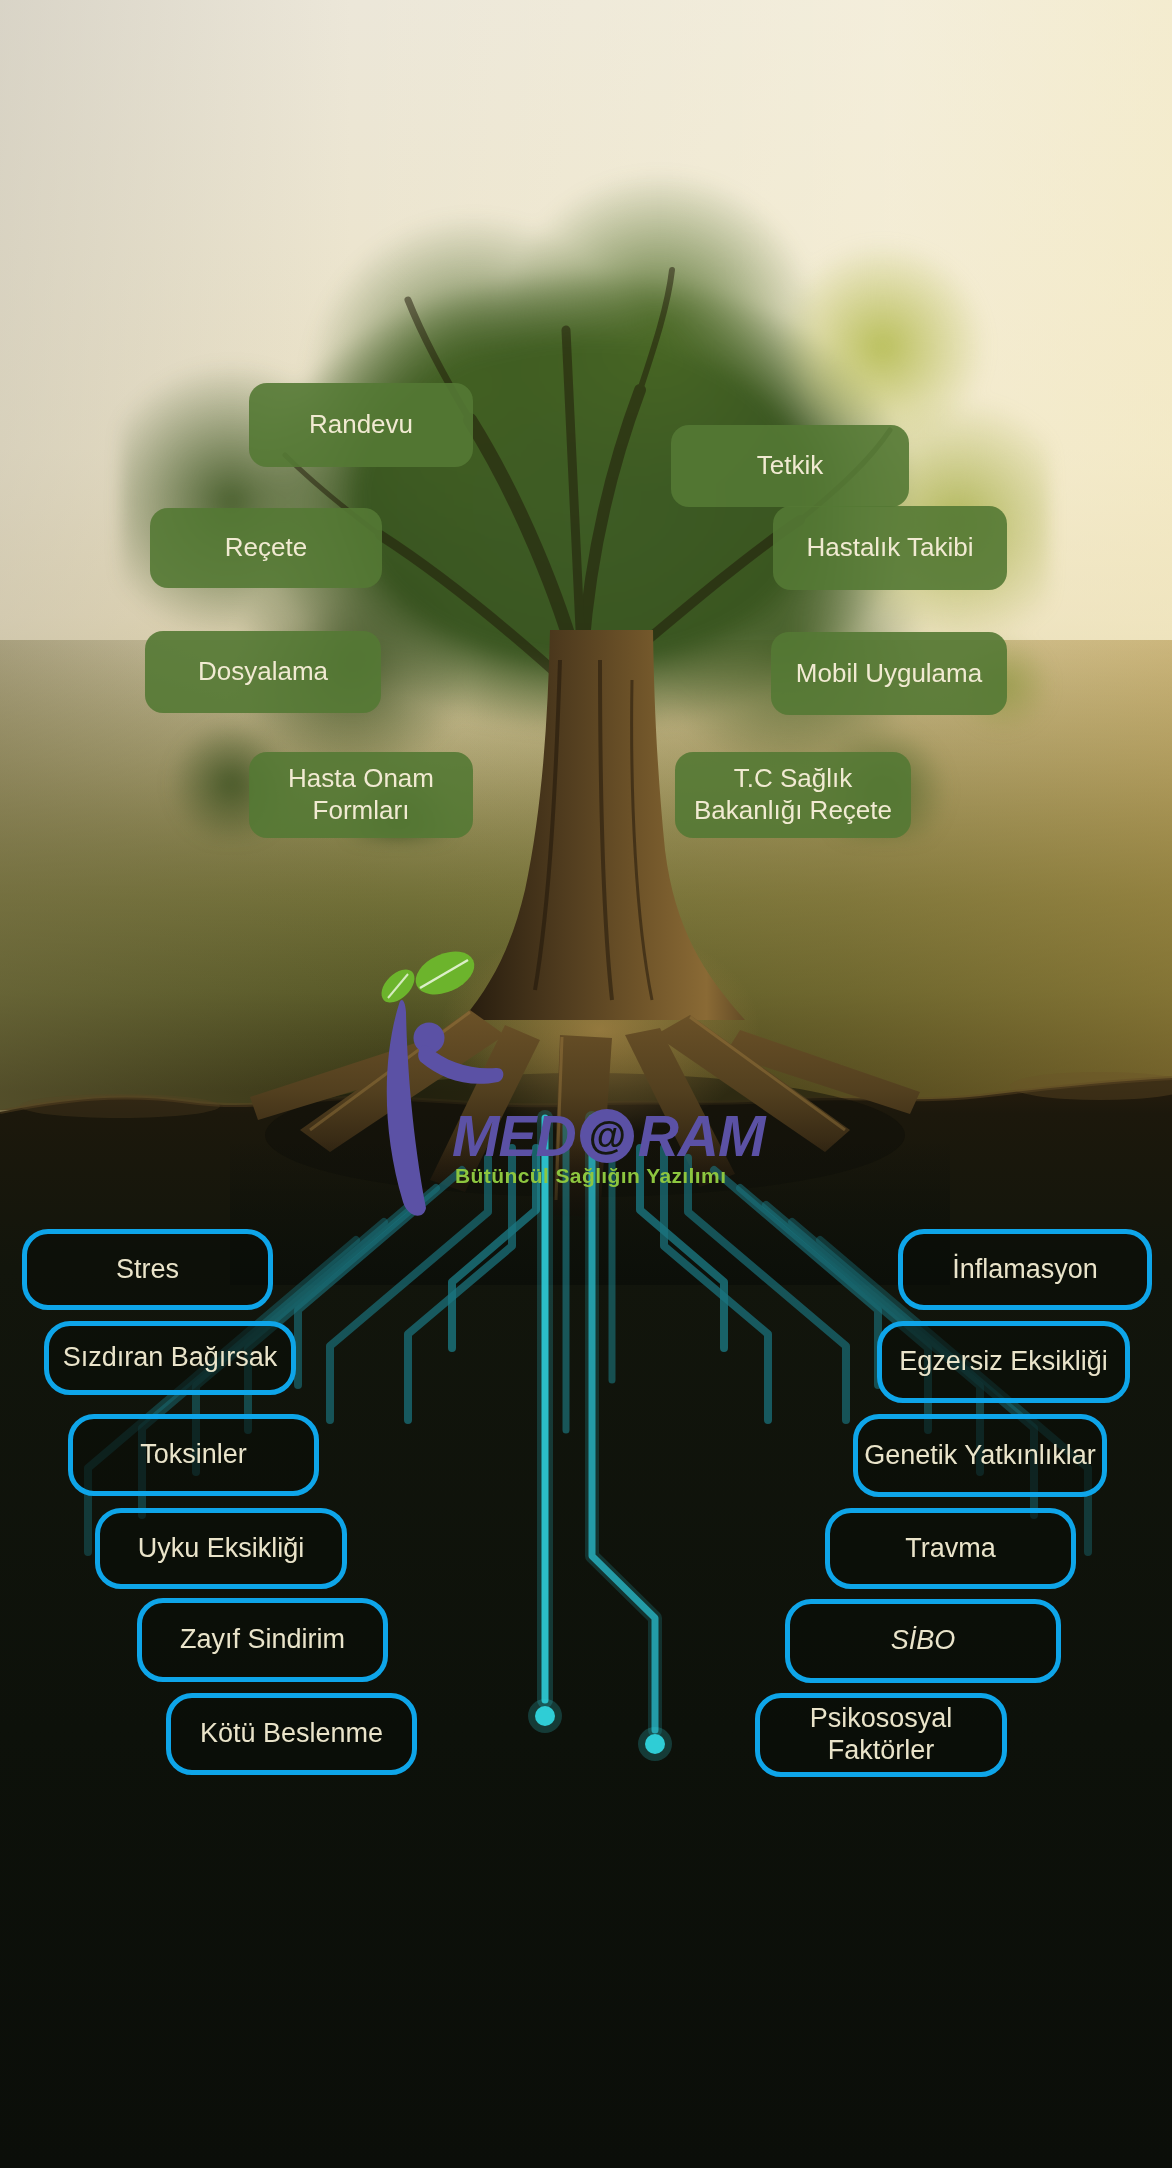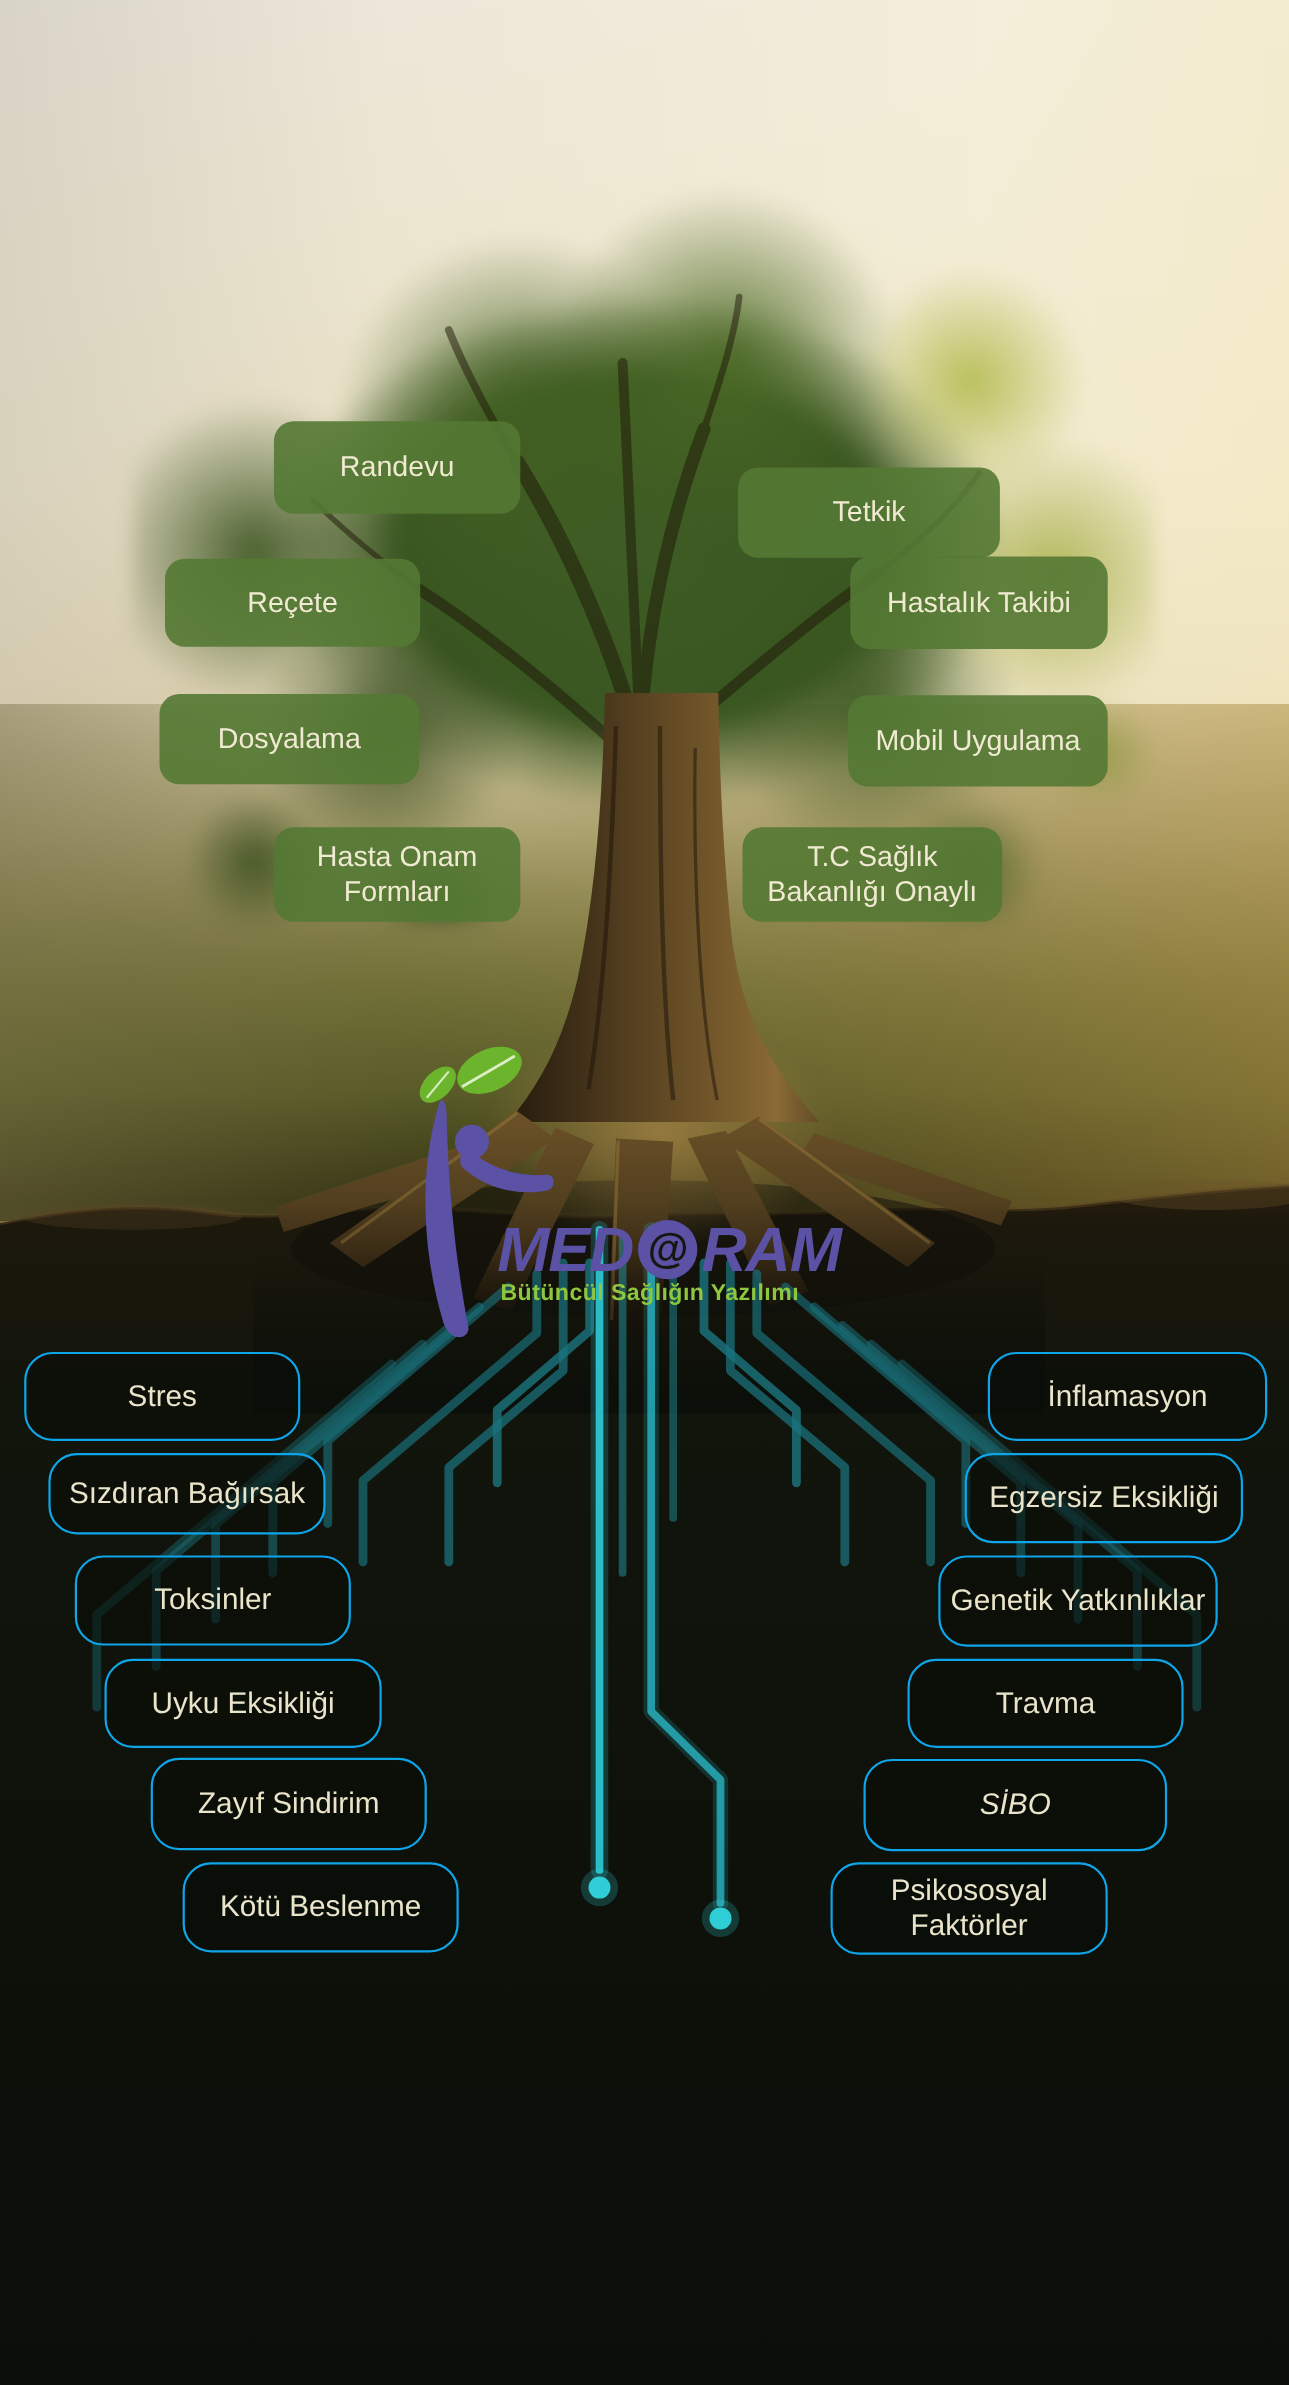--- a/index.html
+++ b/index.html
@@ -63,21 +63,21 @@
   }
   
   .feat{
     position:absolute;display:flex;align-items:center;justify-content:center;
     text-align:center;background:rgba(84,121,52,.9);border-radius:18px;
     color:#f1ead2;font-size:26px;font-weight:500;line-height:1.22;padding:6px 10px;
   }
   
   .cause{
     position:absolute;display:flex;align-items:center;justify-content:center;
-    text-align:center;border:2px solid #0ea5e9;border-radius:26px;
+    text-align:center;border:5px solid #0ea5e9;border-radius:26px;
     background:rgba(9,12,7,.55);color:#eae4ca;font-size:27px;font-weight:400;
     line-height:1.18;padding:4px 1px;
   }
 </style>
 </head>
 <body>
 
 <div class="canvas">
 
   <div class="sky"></div>
@@ -222,21 +222,21 @@
   </div>
   <div class="tagline">Bütüncül Sağlığın Yazılımı</div>
 
   <div class="feat" style="left:249px;top:383px;width:224px;height:84px;">Randevu</div>
   <div class="feat" style="left:671px;top:385px;width:238px;height:82px;margin-top:40px;">Tetkik</div>
   <div class="feat" style="left:150px;top:508px;width:232px;height:80px;">Reçete</div>
   <div class="feat" style="left:773px;top:506px;width:234px;height:84px;">Hastalık Takibi</div>
   <div class="feat" style="left:145px;top:631px;width:236px;height:82px;">Dosyalama</div>
   <div class="feat" style="left:771px;top:632px;width:236px;height:83px;">Mobil Uygulama</div>
   <div class="feat" style="left:249px;top:752px;width:224px;height:86px;">Hasta Onam Formları</div>
-  <div class="feat" style="left:675px;top:752px;width:236px;height:86px;">T.C Sağlık Bakanlığı Onaylı</div>
+  <div class="feat" style="left:675px;top:752px;width:236px;height:86px;">T.C Sağlık Bakanlığı Reçete</div>
 
   <div class="cause" style="left:22px;top:1229px;width:251px;height:81px;">Stres</div>
   <div class="cause" style="left:44px;top:1321px;width:252px;height:74px;">Sızdıran Bağırsak</div>
   <div class="cause" style="left:68px;top:1414px;width:251px;height:82px;">Toksinler</div>
   <div class="cause" style="left:95px;top:1508px;width:252px;height:81px;">Uyku Eksikliği</div>
   <div class="cause" style="left:137px;top:1598px;width:251px;height:84px;">Zayıf Sindirim</div>
   <div class="cause" style="left:166px;top:1693px;width:251px;height:82px;">Kötü Beslenme</div>
   <div class="cause" style="left:898px;top:1229px;width:254px;height:81px;">İnflamasyon</div>
   <div class="cause" style="left:877px;top:1321px;width:253px;height:82px;">Egzersiz Eksikliği</div>
   <div class="cause" style="left:853px;top:1414px;width:254px;height:83px;">Genetik Yatkınlıklar</div>

